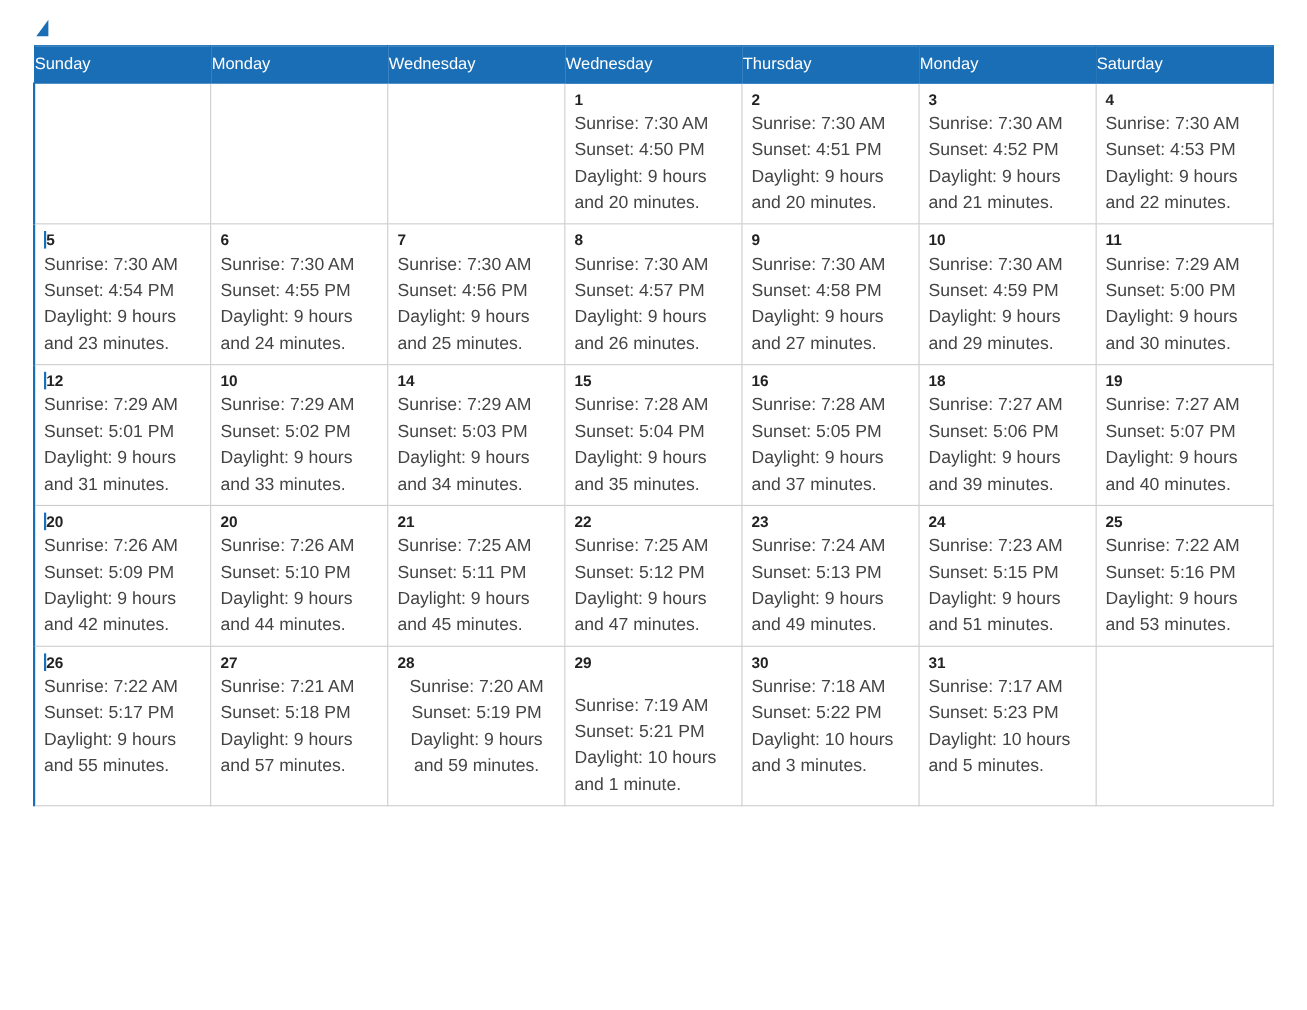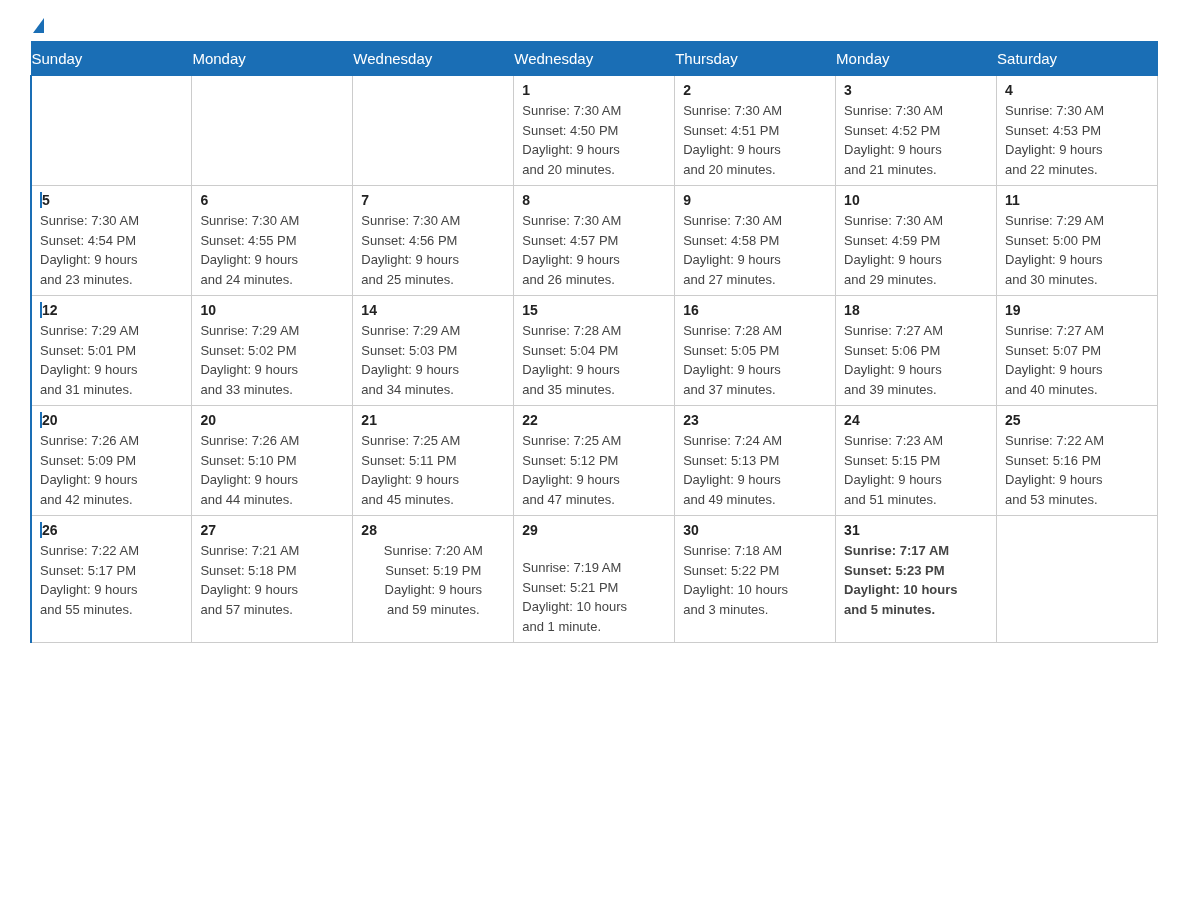--- a/index.html
+++ b/index.html
@@ -62,21 +62,21 @@
       min-height: 100px;
     }
     .day-num {
       font-size: 14px;
       font-weight: bold;
       color: #222;
       display: block;
       margin-bottom: 3px;
     }
     .day-info {
-      font-size: 13px;
+      font-size: 16px;
       color: #444;
       line-height: 1.5;
     }
     .calendar tr td:first-child .day-num,
     .calendar tr td:first-child {
       border-left: 2px solid #1a6eb5;
     }
     .empty-cell {
       background: #fff;
     }
@@ -344,21 +344,21 @@
         </td>
         <td>
           <span class="day-num">30</span>
           <div class="day-info" style="white-space: pre-line;">Sunrise: 7:18 AM
 Sunset: 5:22 PM
 Daylight: 10 hours
 and 3 minutes.</div>
         </td>
         <td>
           <span class="day-num">31</span>
-          <div class="day-info" style="white-space: pre-line; font-weight: bold;">Sunrise: 7:17 AM
+          <div class="day-info" style="white-space: pre-line;">Sunrise: 7:17 AM
 Sunset: 5:23 PM
 Daylight: 10 hours
 and 5 minutes.</div>
         </td>
         <td class="empty-cell"></td>
       </tr>
     </tbody>
 </table>
 
 </body></html>

